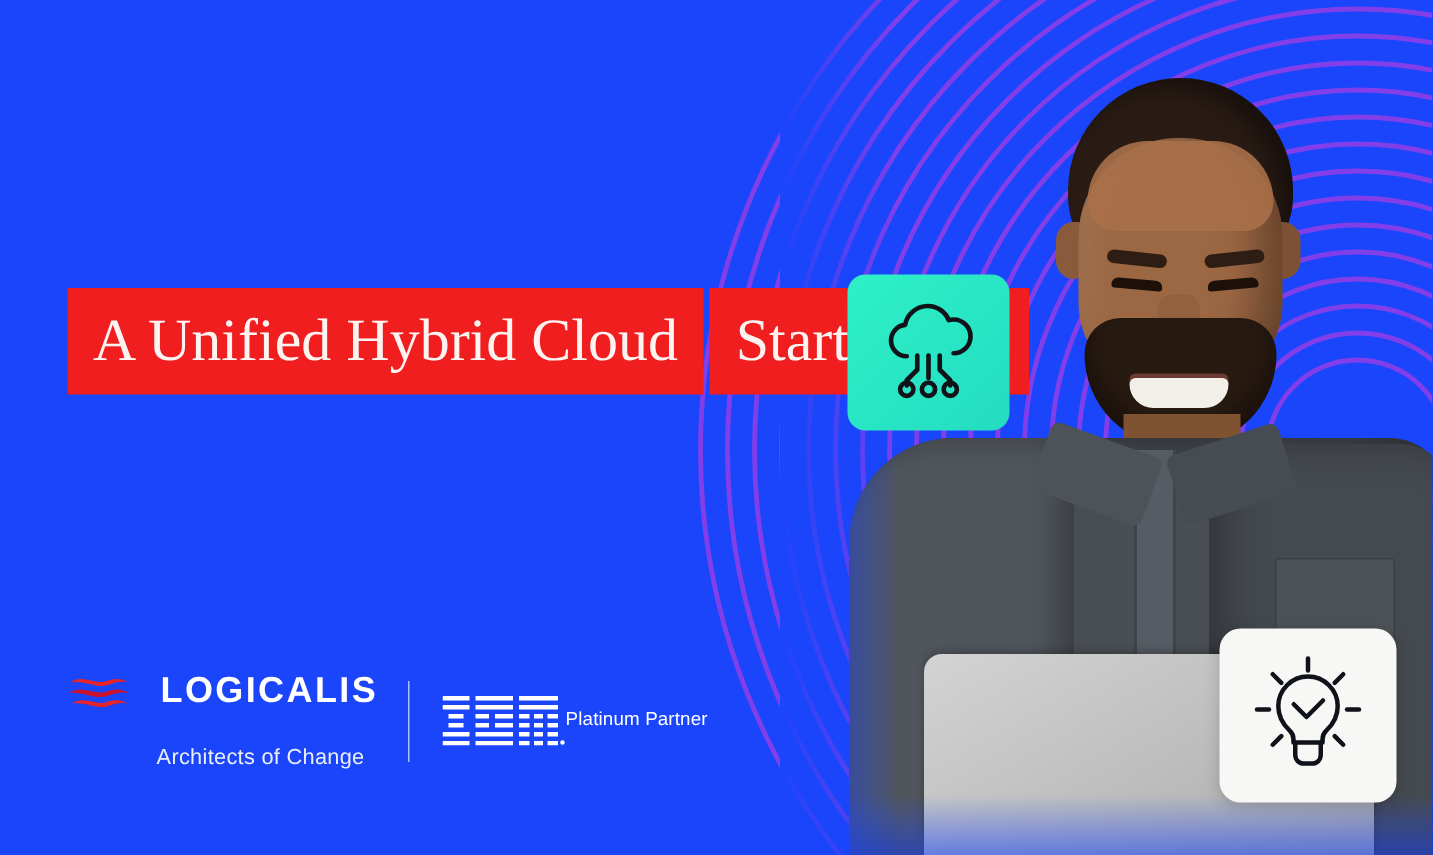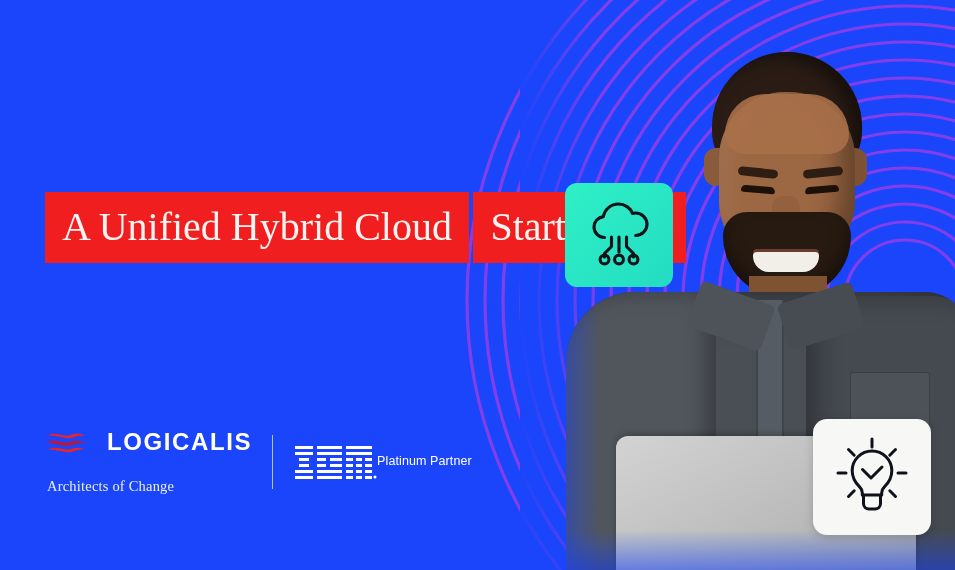--- a/index.html
+++ b/index.html
@@ -143,34 +143,34 @@
     font-family:"Liberation Serif", serif;
     font-size:40px;line-height:1;
     display:inline-block;
     padding:15px 17px 16px 17px;
     white-space:nowrap;
   }
   .hl-bar.two{margin-top:9px;}
 
   
   .logos{
-    position:absolute;left:45px;top:429px;
+    position:absolute;left:45px;top:448px;
     display:flex;align-items:center;
   }
   .logicalis{display:flex;flex-direction:column;}
   .lg-row{display:flex;align-items:center;gap:10px;}
   .lg-mark{width:52px;height:26px;flex:none;}
   .lg-name{
     color:#ffffff;font-weight:bold;font-size:24px;letter-spacing:1.6px;
     line-height:1;font-family:"Liberation Sans",sans-serif;
   }
   .lg-tag{
     color:#e9eefc;font-size:14.5px;letter-spacing:.2px;
-    margin-top:23px;margin-left:2px;text-align:left;
-    width:196px;font-family:Liberation Serif, serif;
+    margin-top:23px;margin-left:2px;text-align:right;
+    width:196px;font-family:Liberation Sans, sans-serif;
   }
   .divider{
     width:1px;height:54px;background:#c9d4ff;opacity:.85;
     margin:0 22px 0 20px;
   }
   .ibm{display:flex;flex-direction:row;align-items:flex-start;}
   .ibm-mark{width:82px;height:33px;}
   .ibm-tag{
     color:#ffffff;font-size:12.5px;margin-top:8px;letter-spacing:.1px;
     font-family:"Liberation Sans",sans-serif;

